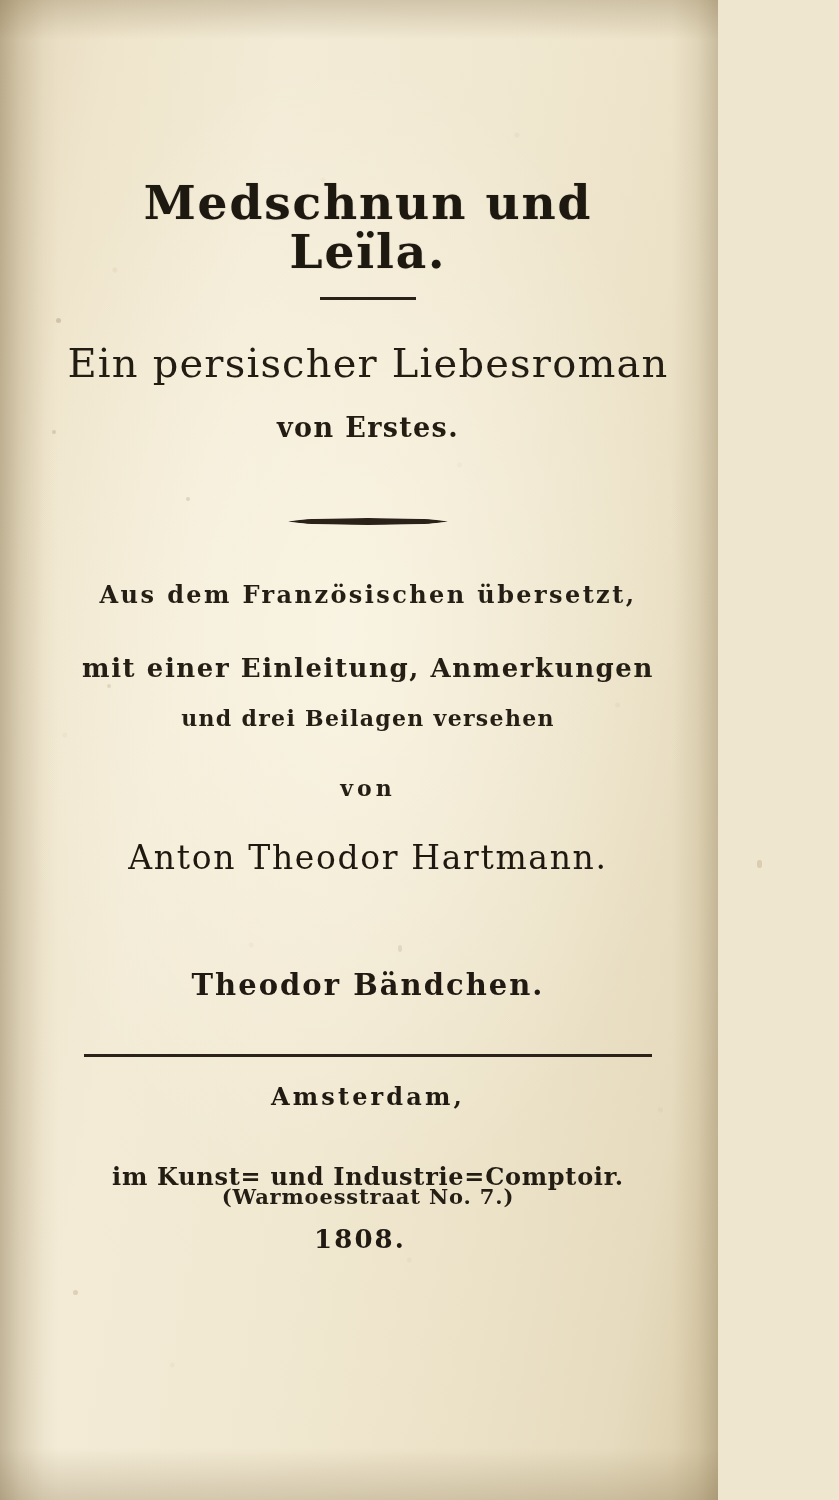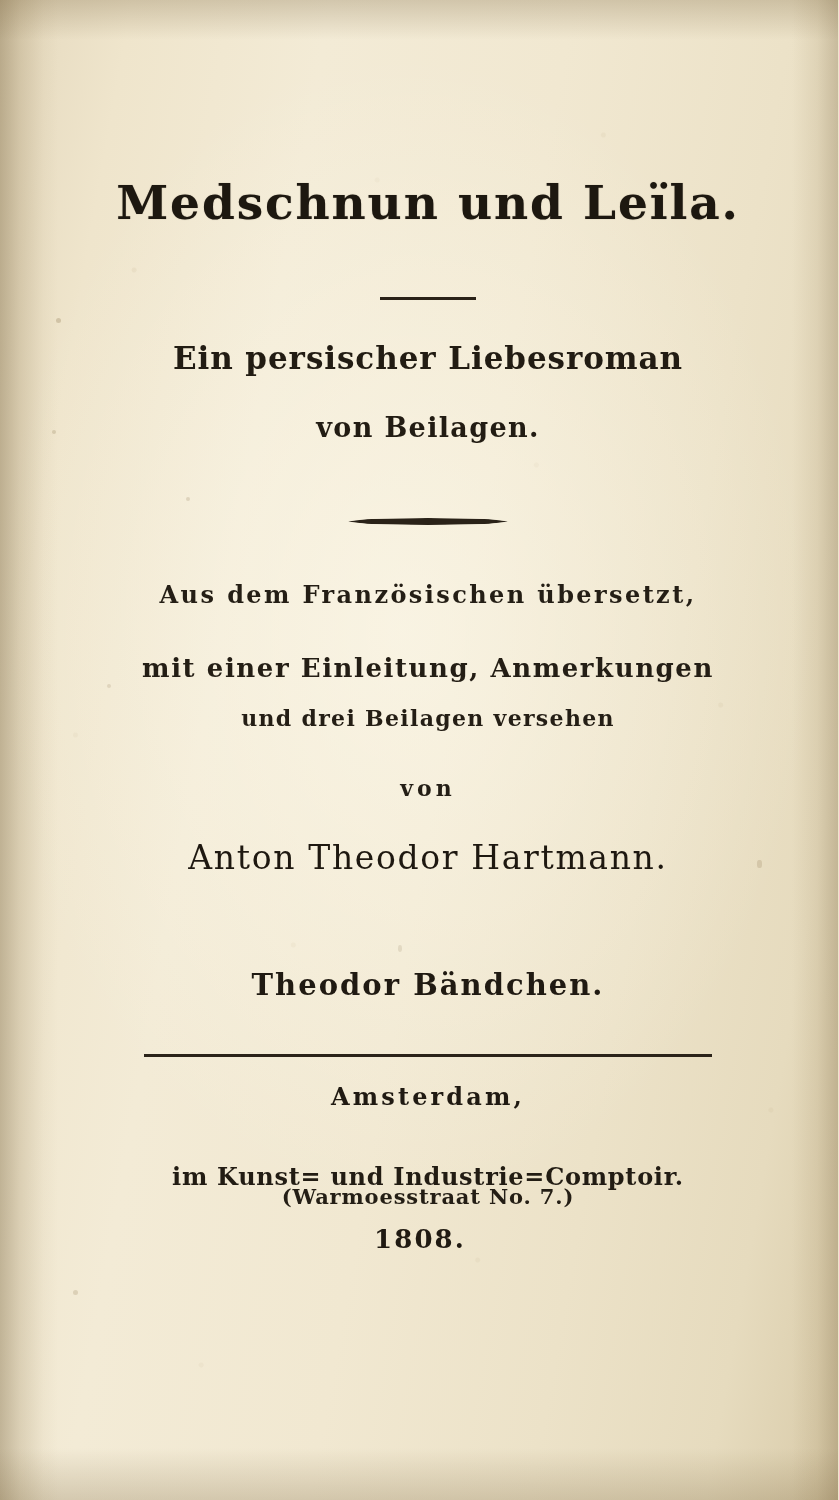--- a/index.html
+++ b/index.html
@@ -10,21 +10,21 @@
     width: 839px;
     height: 1500px;
     overflow: hidden;
     background: #efe6cf;
     font-family: "DejaVu Serif", serif;
   }
 
   
   .page {
     position: relative;
-    width: 838px;
+    width: 718px;
     height: 1500px;
     background:
       radial-gradient(ellipse 70% 55% at 48% 42%, rgba(255,252,240,0.55) 0%, rgba(255,250,235,0.0) 70%),
       linear-gradient(100deg, #e4d8bd 0%, #efe5cc 12%, #f3ebd6 30%, #f1e8d1 52%, #ece2c8 72%, #e6dbbe 88%, #d8caa8 100%);
   }
   
   .gutter-left {
     position: absolute;
     left: 0; top: 0;
     width: 58px; height: 100%;
@@ -109,22 +109,22 @@
     transform: translateX(-50%);
     width: 96px;
     height: 3px;
     background: #2a2218;
   }
 
   .subtitle1 {
     position: absolute;
     top: 340px;
     left: 0; right: 0;
-    font-size: 31px;
-    font-weight: 700;
+    font-size: 40px;
+    font-weight: 400;
     letter-spacing: 0.03em;
     color: #221c13;
   }
   .subtitle2 {
     position: absolute;
     top: 412px;
     left: 0; right: 0;
     font-size: 27px;
     font-weight: 700;
     letter-spacing: 0.05em;
@@ -262,21 +262,21 @@
   <div class="spot" style="left:398px; top:945px; width:4px; height:7px; opacity:.30; border-radius:40%;"></div>
 
   <div class="type-block">
 
     <div class="title fraktur">Medschnun und Leïla.</div>
 
     <div class="rule-short"></div>
 
     <div class="subtitle1 fraktur">Ein persischer Liebesroman</div>
 
-    <div class="subtitle2 fraktur">von Beilagen.</div>
+    <div class="subtitle2 fraktur">von Erstes.</div>
 
     <div class="rule-lens"></div>
 
     <div class="line-trans fraktur">Aus dem Französischen übersetzt,</div>
 
     <div class="line-einl fraktur">mit einer Einleitung, Anmerkungen</div>
 
     <div class="line-beil fraktur">und drei Beilagen versehen</div>
 
     <div class="line-von fraktur">von</div>

